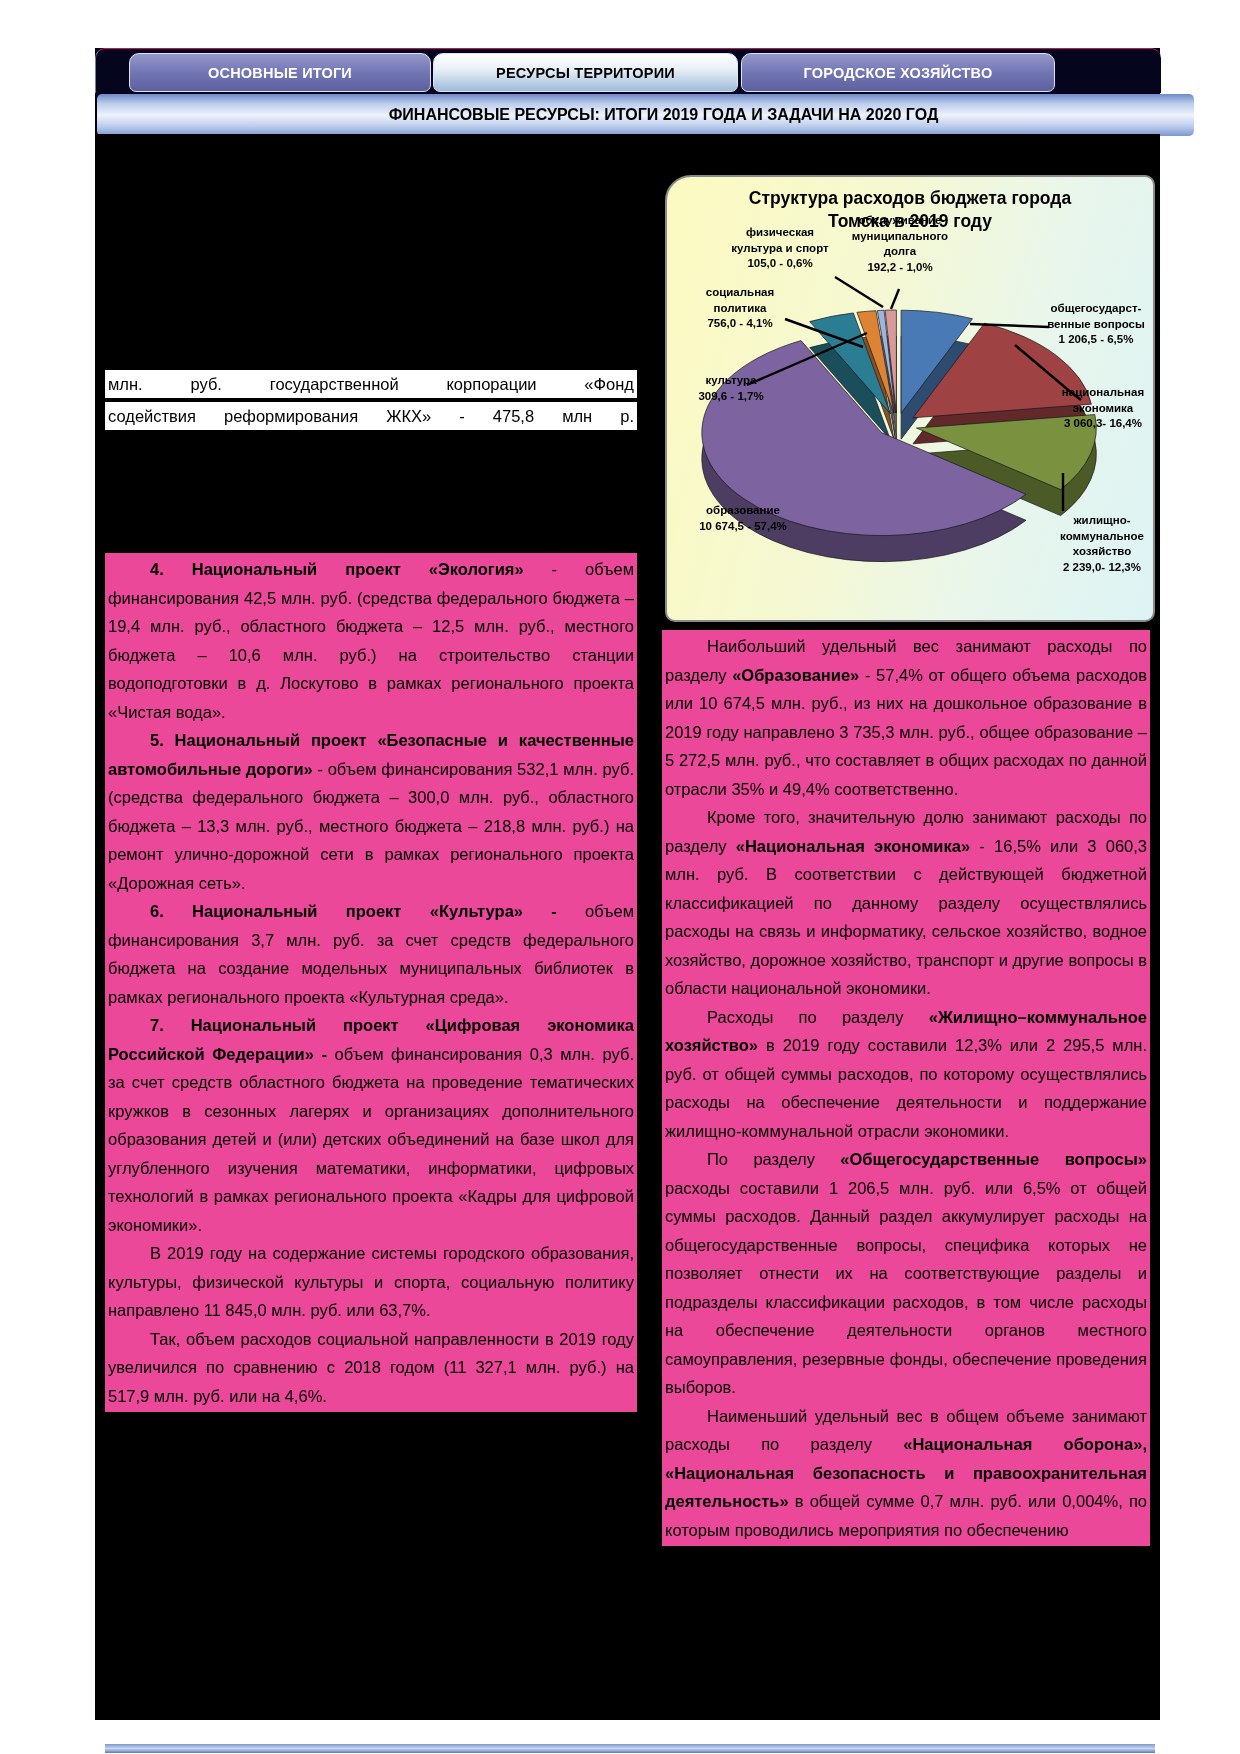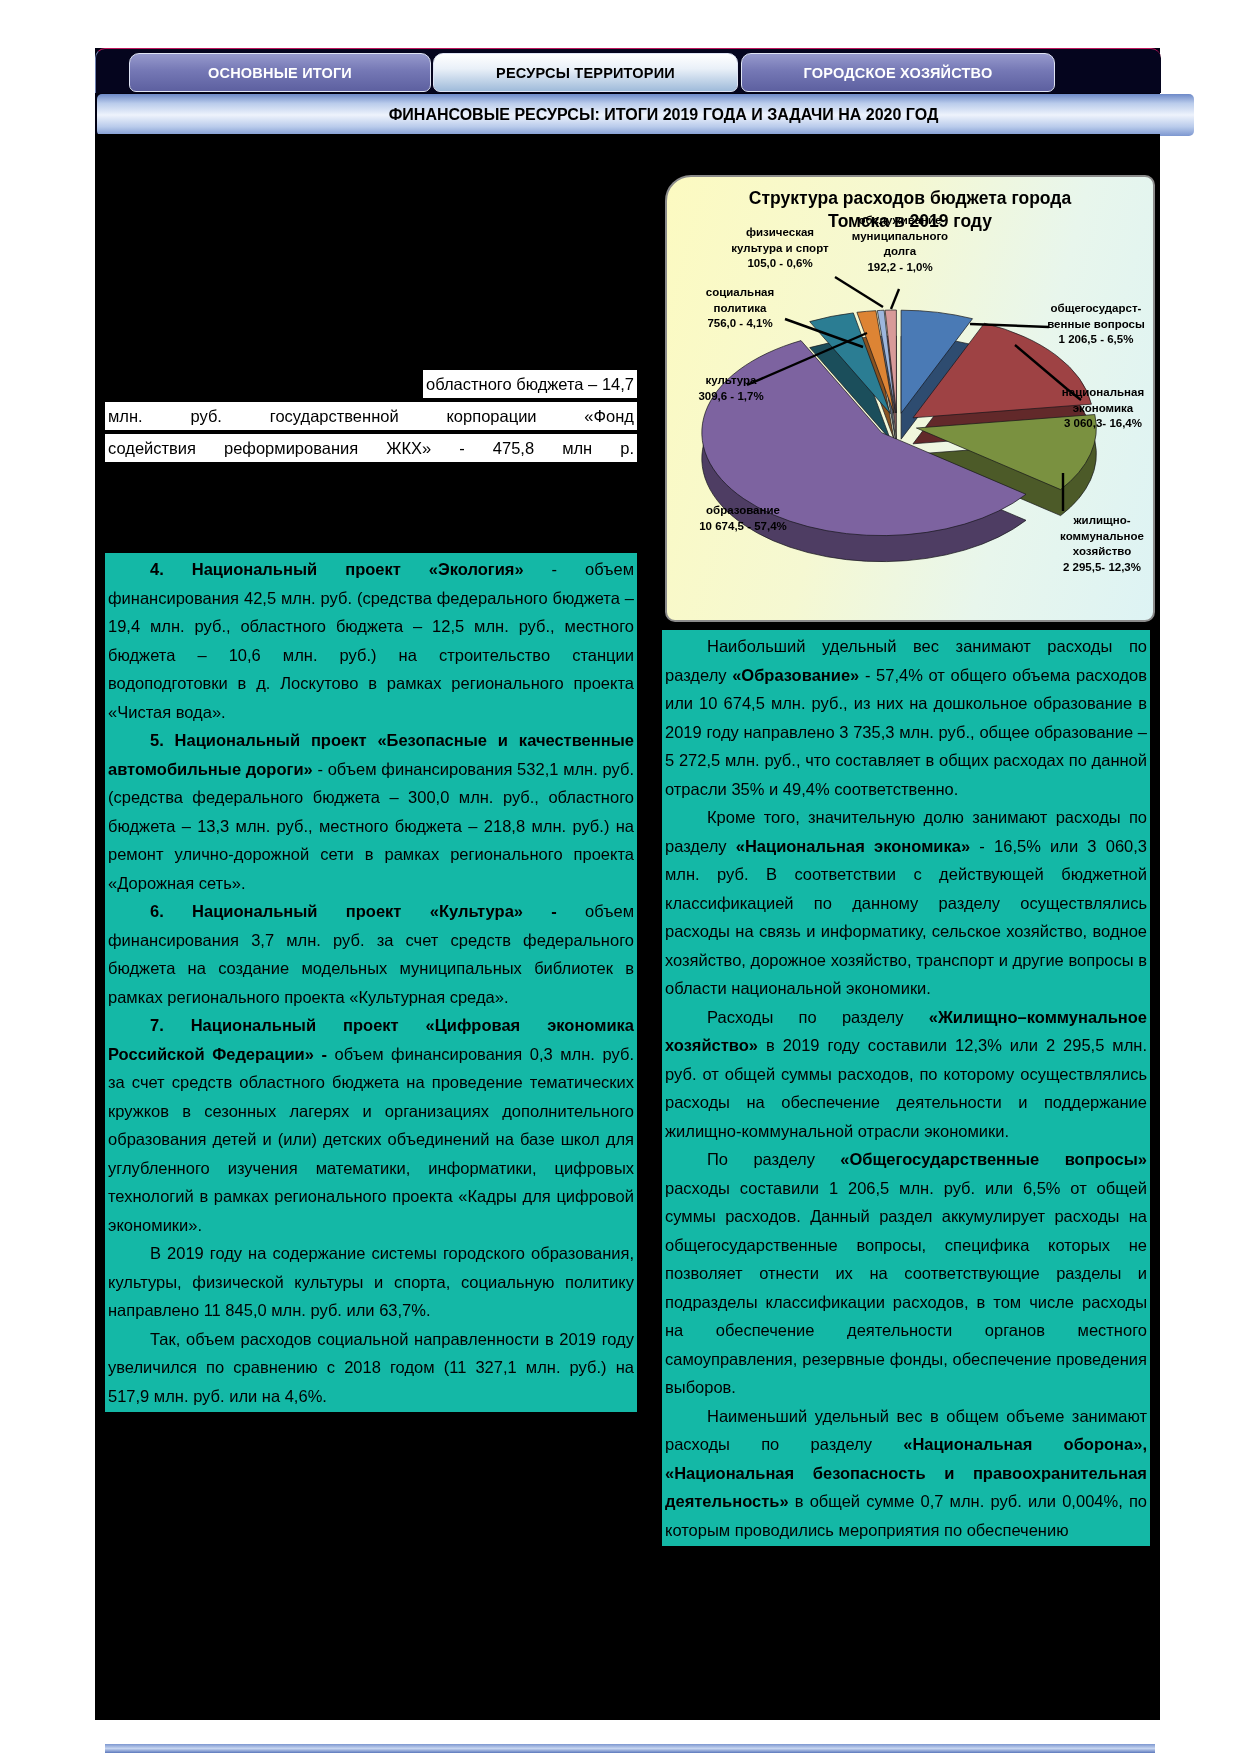--- a/index.html
+++ b/index.html
@@ -24,21 +24,21 @@
   
   .content{position:absolute;left:0;top:86px;width:1065px;height:1586px;background:#000;}
   
   .hl{position:absolute;left:10px;top:236px;width:532px;font-size:16.5px;}
   .hl-row{text-align:right;margin-bottom:4px;}
   .hl-box{background:#fff;line-height:28px;padding:0 3px;}
   span.hl-box{display:inline-block;}
   div.hl-box{display:block;margin-bottom:4px;}
   .hl-just{text-align:justify;text-align-last:justify;}
   
-  .textblock{position:absolute;background:#14b8a6;font-size:16.5px;line-height:28.5px;
+  .textblock{position:absolute;background:#ec4899;font-size:16.5px;line-height:28.5px;
              text-align:justify;padding:2px 3px;}
   .textblock p{margin:0;text-indent:42px;}
   .lefttext{left:10px;top:419px;width:526px;}
   .righttext{left:567px;top:496px;width:482px;}
   
   .chartpanel{position:absolute;left:570px;top:41px;width:490px;height:447px;
               border:2px solid #8a8a8a;border-radius:26px 10px 10px 10px;box-sizing:border-box;
               background:linear-gradient(105deg,#fcfac1 0%,#f5f8d2 40%,#e8f6ec 70%,#ddf3f4 100%);
               overflow:hidden;}
   .chart-title{position:absolute;left:0;top:10px;width:100%;text-align:center;font-weight:bold;
@@ -70,23 +70,20 @@
       <div class="tab tab2">ГОРОДСКОЕ ХОЗЯЙСТВО</div>
     </div>
 
     <div class="banner">
       <span>ФИНАНСОВЫЕ РЕСУРСЫ: ИТОГИ 2019 ГОДА И ЗАДАЧИ НА 2020 ГОД</span>
     </div>
 
     <div class="content">
 
       <div class="hl">
-        <div class="hl-row">
-          <span class="hl-box">областного бюджета – 14,7</span>
-        </div>
         <div class="hl-box hl-just">млн. руб. государственной корпорации «Фонд</div>
         <div class="hl-box hl-just">содействия реформирования ЖКХ» - 475,8 млн р.</div>
       </div>
 
       <div class="textblock lefttext">
         <p><span></span><b>4. Национальный проект «Экология»</b><span> - объем финансирования 42,5 млн. руб. (средства федерального бюджета – 19,4 млн. руб., областного бюджета – 12,5 млн. руб., местного бюджета – 10,6 млн. руб.) на строительство станции водоподготовки в д. Лоскутово в рамках регионального проекта «Чистая вода».</span></p>
         <p><span></span><b>5. Национальный проект «Безопасные и качественные автомобильные дороги»</b><span> - объем финансирования 532,1 млн. руб. (средства федерального бюджета – 300,0 млн. руб., областного бюджета – 13,3 млн. руб., местного бюджета – 218,8 млн. руб.) на ремонт улично-дорожной сети в рамках регионального проекта «Дорожная сеть».</span></p>
         <p><span></span><b>6. Национальный проект «Культура» -</b><span> объем финансирования 3,7 млн. руб. за счет средств федерального бюджета на создание модельных муниципальных библиотек в рамках регионального проекта «Культурная среда».</span></p>
         <p><span></span><b>7. Национальный проект «Цифровая экономика Российской Федерации» -</b><span> объем финансирования 0,3 млн. руб. за счет средств областного бюджета на проведение тематических кружков в сезонных лагерях и организациях дополнительного образования детей и (или) детских объединений на базе школ для углубленного изучения математики, информатики, цифровых технологий в рамках регионального проекта «Кадры для цифровой экономики».</span></p>
         <p><span>В 2019 году на содержание системы городского образования, культуры, физической культуры и спорта, социальную политику направлено 11 845,0 млн. руб. или 63,7%.</span><b></b><span></span></p>
@@ -136,21 +133,21 @@
         <div class="chart-label lab-nats">национальная
 экономика
 3 060,3- 16,4%</div>
         <div class="chart-label lab-kult">культура
 309,6 - 1,7%</div>
         <div class="chart-label lab-obraz">образование
 10 674,5 - 57,4%</div>
         <div class="chart-label lab-zhkh">жилищно-
 коммунальное
 хозяйство
-2 295,5- 12,3%</div>
+2 239,0- 12,3%</div>
       </div>
 
       <div class="textblock righttext">
         <p><span>Наибольший удельный вес занимают расходы по разделу </span><b>«Образование»</b><span> - 57,4% от общего объема расходов или 10 674,5 млн. руб., из них на дошкольное образование в 2019 году направлено 3 735,3 млн. руб., общее образование – 5 272,5 млн. руб., что составляет в общих расходах по данной отрасли 35% и 49,4% соответственно.</span></p>
         <p><span>Кроме того, значительную долю занимают расходы по разделу </span><b>«Национальная экономика»</b><span> - 16,5% или 3 060,3 млн. руб. В соответствии с действующей бюджетной классификацией по данному разделу осуществлялись расходы на связь и информатику, сельское хозяйство, водное хозяйство, дорожное хозяйство, транспорт и другие вопросы в области национальной экономики.</span></p>
         <p><span>Расходы по разделу </span><b>«Жилищно–коммунальное хозяйство»</b><span> в 2019 году составили 12,3% или 2 295,5 млн. руб. от общей суммы расходов, по которому осуществлялись расходы на обеспечение деятельности и поддержание жилищно-коммунальной отрасли экономики.</span></p>
         <p><span>По разделу </span><b>«Общегосударственные вопросы»</b><span> расходы составили 1 206,5 млн. руб. или 6,5% от общей суммы расходов. Данный раздел аккумулирует расходы на общегосударственные вопросы, специфика которых не позволяет отнести их на соответствующие разделы и подразделы классификации расходов, в том числе расходы на обеспечение деятельности органов местного самоуправления, резервные фонды, обеспечение проведения выборов.</span></p>
         <p><span>Наименьший удельный вес в общем объеме занимают расходы по разделу </span><b>«Национальная оборона», «Национальная безопасность и правоохранительная деятельность»</b><span> в общей сумме 0,7 млн. руб. или 0,004%, по которым проводились мероприятия по обеспечению</span></p>
       </div>
 

